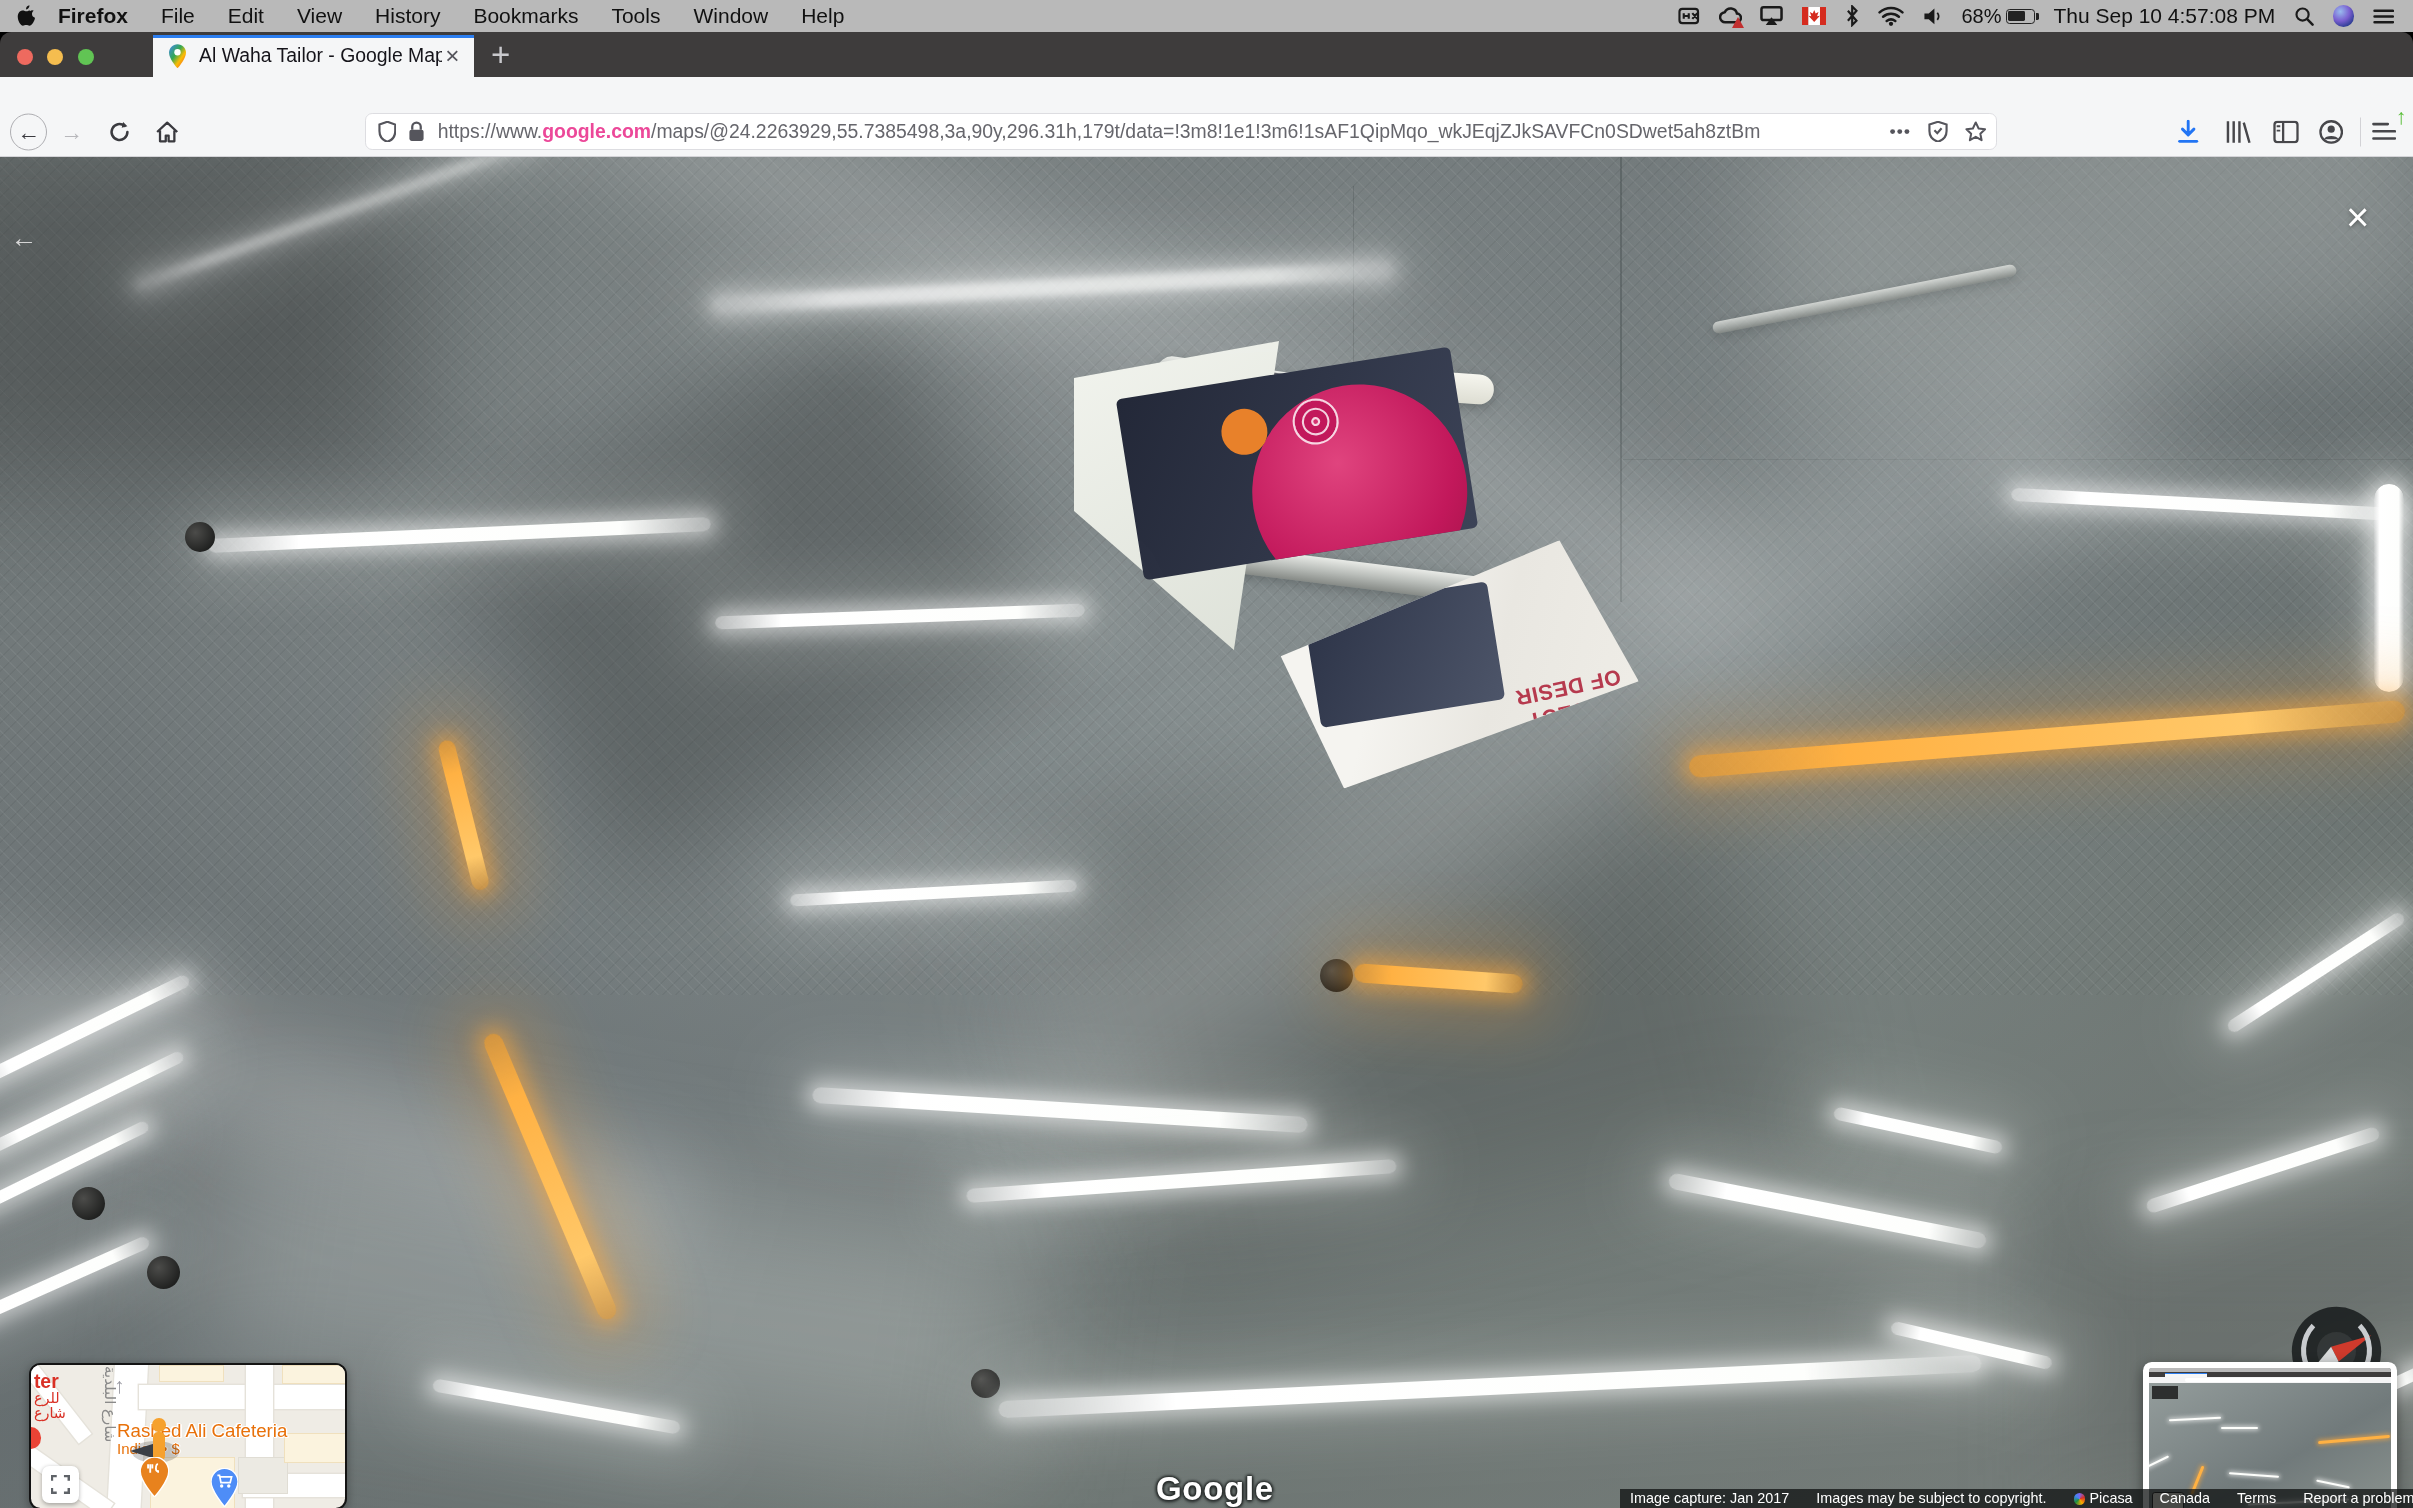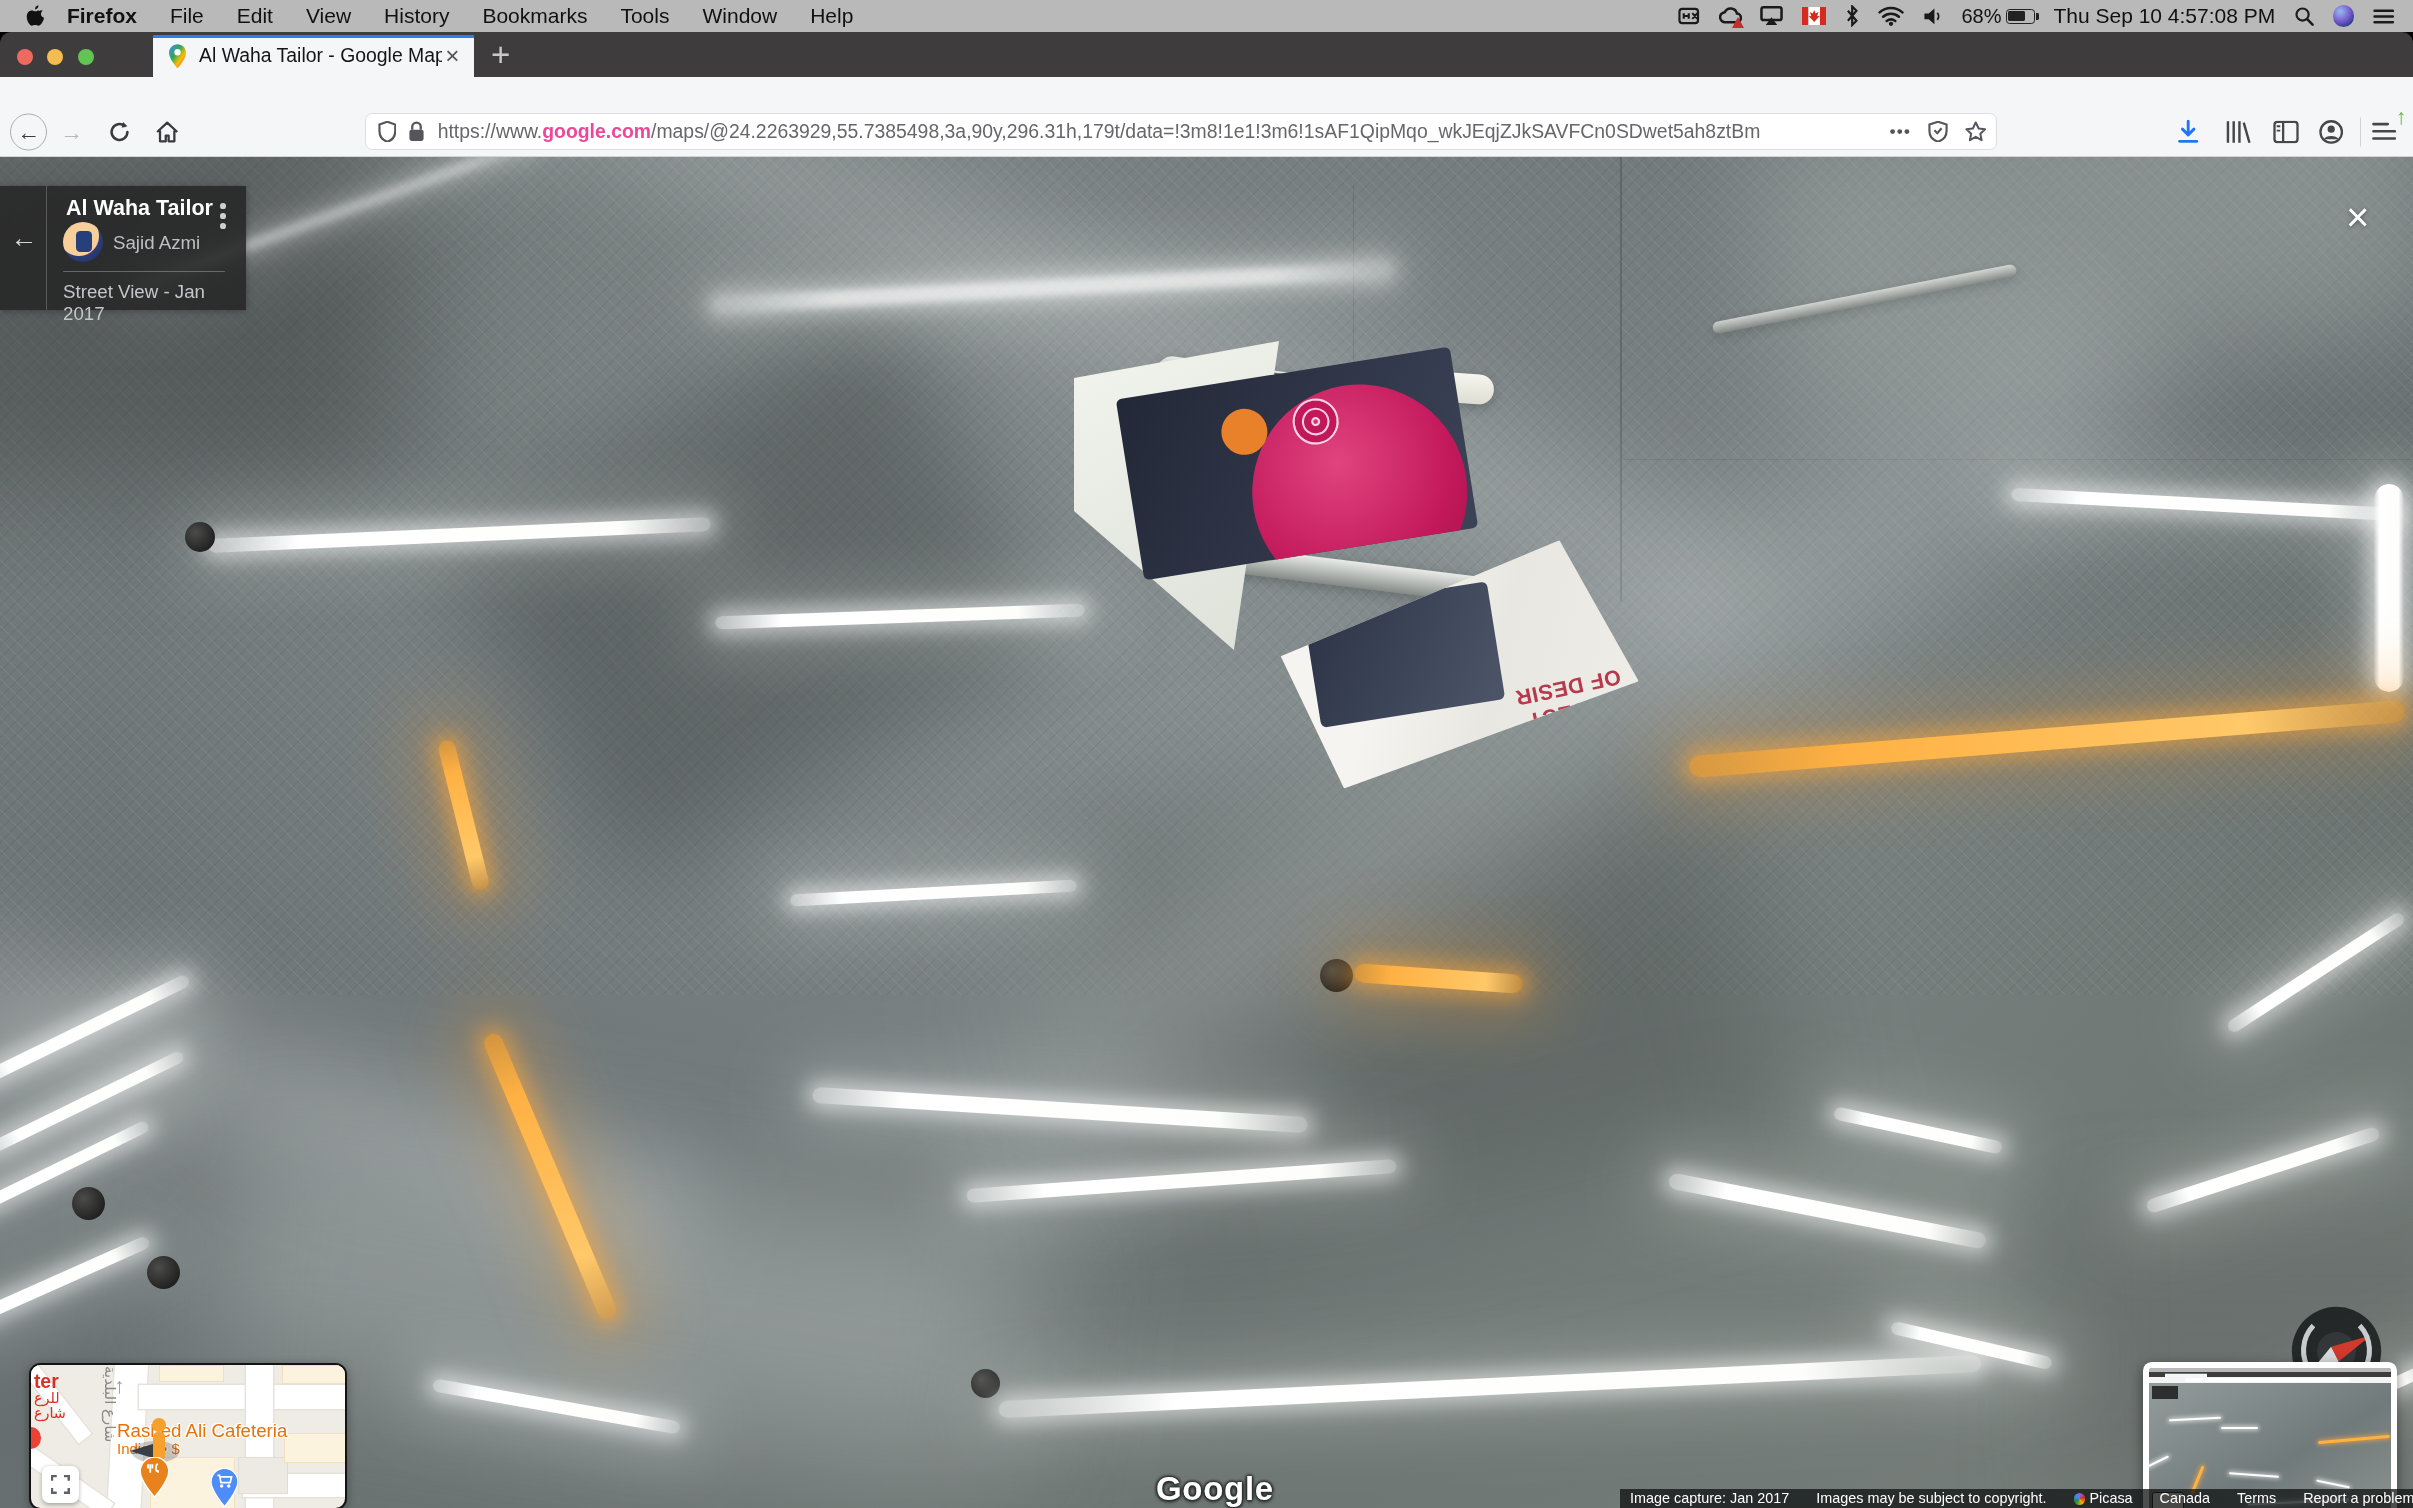--- a/index.html
+++ b/index.html
@@ -3,21 +3,21 @@
 <meta charset="utf-8">
 <style>
   * { margin:0; padding:0; box-sizing:border-box; }
   html,body { width:2413px; height:1508px; overflow:hidden; background:#000;
               font-family:"Liberation Sans", sans-serif; }
   .ar { font-family:"DejaVu Sans", sans-serif; }
 
   
   .menubar { position:absolute; left:0; top:0; width:2413px; height:32px; background:#b9b9b9;
              display:flex; align-items:center; color:#111; font-size:21px; z-index:50; }
-  .menubar .left { display:flex; align-items:center; padding-left:26px;text-align:right; }
+  .menubar .left { display:flex; align-items:center; padding-left:17px;text-align:right; }
   .menubar .mitem { padding:0 16.5px; white-space:nowrap; }
   .menubar .mitem.bold { font-weight:bold; }
   .menubar .right { margin-left:auto; display:flex; align-items:center; gap:18.7px; padding-right:18.7px; }
   .sicon { display:inline-flex; align-items:center; justify-content:center; }
   .batt-body { position:relative; width:29px; height:15px; border:1.8px solid #222; border-radius:3.6px; margin-left:4.3px; }
   .batt-fill { position:absolute; left:1.4px; top:1.4px; bottom:1.4px; width:64%; background:#222; border-radius:1.4px; }
   .batt-nub { position:absolute; right:-5px; top:3.6px; width:2.9px; height:6.5px; background:#222; border-radius:0 1.4px 1.4px 0; }
   .siri-ball { width:21.5px; height:21.5px; border-radius:50%;
                background:radial-gradient(circle at 35% 30%, #9be,#7a5fd0 45%, #273a8f 80%); }
 
@@ -399,29 +399,20 @@
     <div class="tube" style="left:2141px; top:1006px; width:244px; height:14.4px; transform:rotate(-18deg);"></div>
     <div class="tube" style="left:2263px; top:1240px; width:180px; height:11.5px; transform:rotate(-25deg);"></div>
     <div class="tube" style="left:-43px; top:869px; width:244px; height:13px; transform:rotate(-26deg);"></div>
     <div class="tube" style="left:-29px; top:941px; width:223px; height:11.5px; transform:rotate(-26deg);"></div>
     <div class="tube" style="left:-43px; top:1006px; width:201px; height:11.5px; transform:rotate(-26deg);"></div>
     <div class="tube" style="left:-57px; top:1121px; width:215px; height:13px; transform:rotate(-24deg);"></div>
     <div class="cap" style="left:72px; top:1030px; width:33px; height:33px;"></div>
     <div class="cap" style="left:147px; top:1099px; width:33px; height:33px;"></div>
 
     <span class="sv-back">←</span>
-    <div class="sv-panel">
-      <div class="vdiv"></div>
-      <div class="sv-title">Al Waha Tailor</div>
-      <div class="kebab"></div>
-      <div class="avatar"></div>
-      <div class="sv-author">Sajid Azmi</div>
-      <div class="sv-hr"></div>
-      <div class="sv-meta">Street View - Jan 2017</div>
-    </div>
     <span class="sv-close">×</span>
 
     <div class="watermark">Google</div>
 
     <div class="compass">
       <svg width="101" height="101" viewBox="0 0 140 140">
         <circle cx="70" cy="70" r="62" fill="rgba(20,23,25,.82)"></circle>
         <circle cx="70" cy="70" r="27" fill="rgba(255,255,255,.07)"></circle>
         <g transform="rotate(-12 70 70)">
           <polygon points="64,62 122,58 70,84" fill="#cf3a2c"></polygon>

